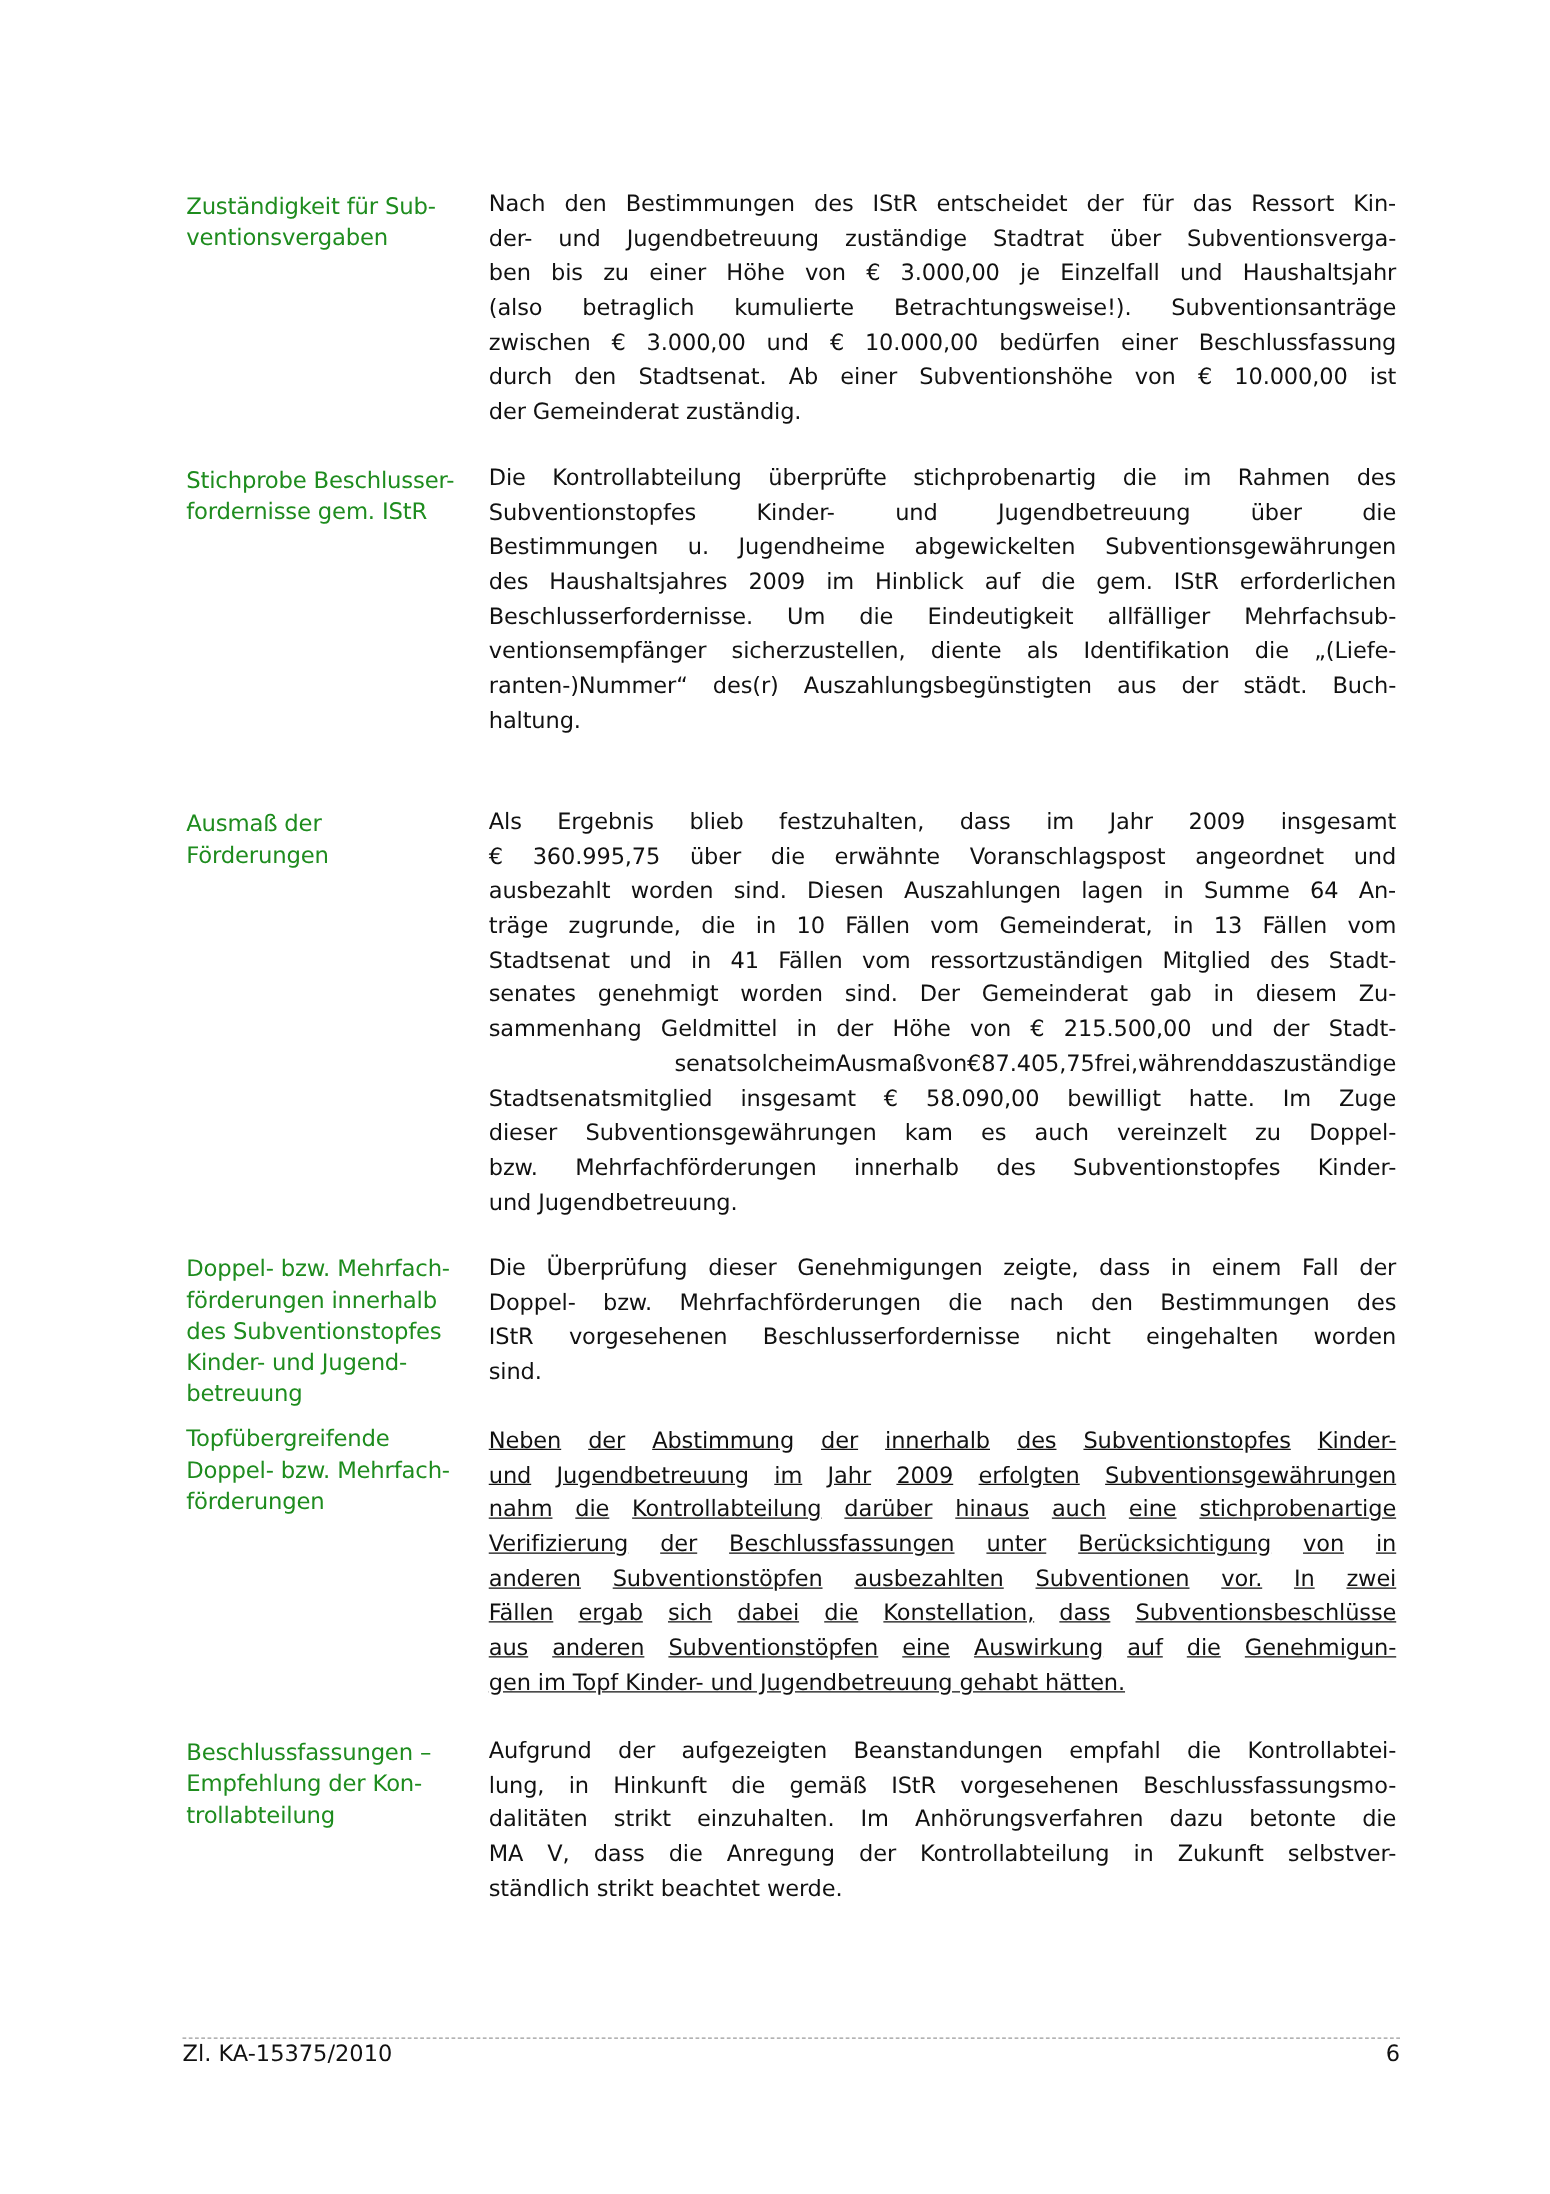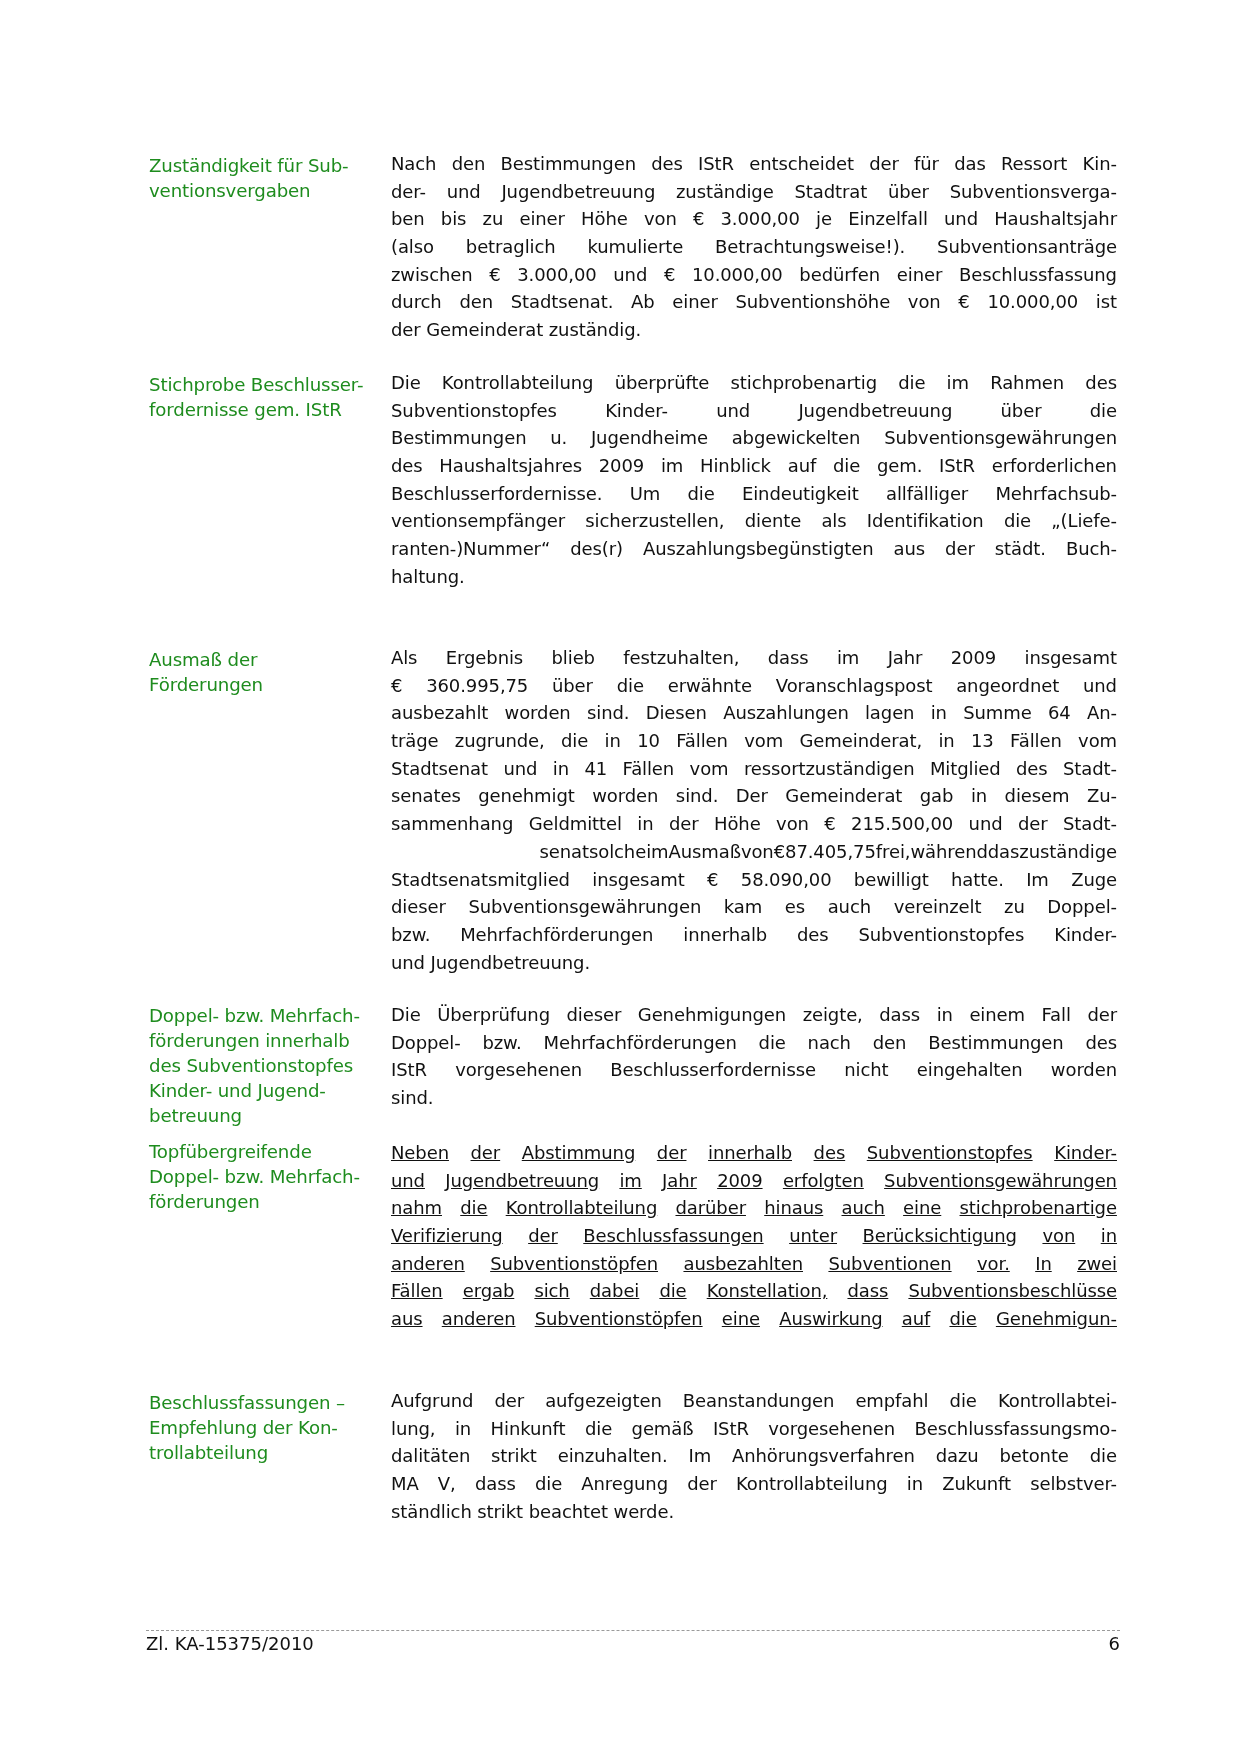--- a/index.html
+++ b/index.html
@@ -473,20 +473,21 @@
       <span class="line" style="display: flex; justify-content: space-between;">
           <span>aus</span>
           <span>anderen</span>
           <span>Subventionstöpfen</span>
           <span>eine</span>
           <span>Auswirkung</span>
           <span>auf</span>
           <span>die</span>
           <span>Genehmigun-</span>
         </span>
+      <span class="line last">gen im Topf Kinder- und Jugendbetreuung gehabt hätten.</span>
     </div>
   </div>
 
   <div class="section" style="top:0;">
     <div class="margin-note" style="top:1386px;">
       <span class="line">Beschlussfassungen –</span>
       <span class="line">Empfehlung der Kon-</span>
       <span class="line">trollabteilung</span>
     </div>
     <div class="body-text" style="top:1383px;">

